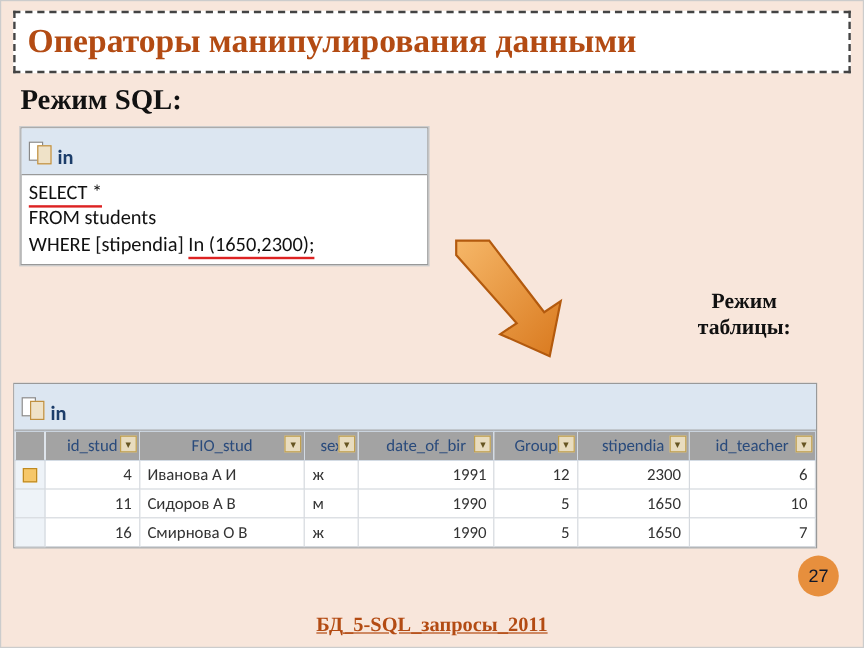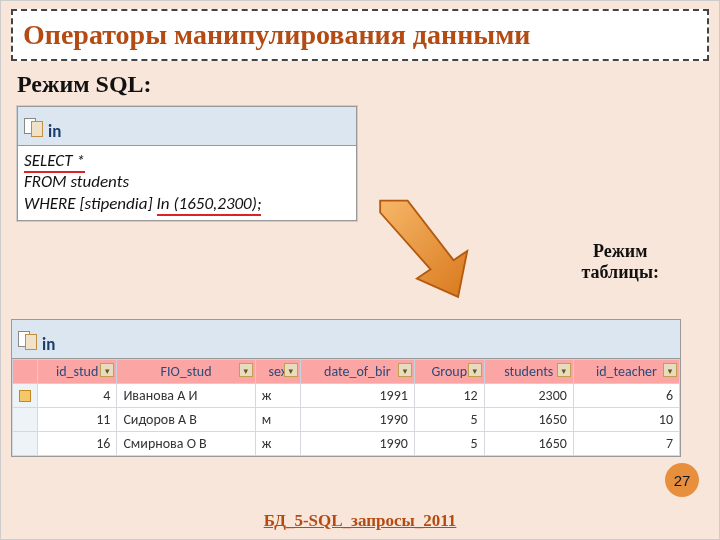--- a/index.html
+++ b/index.html
@@ -60,21 +60,20 @@
   }
   .tab-name {
     color: #1c3d6a; font-family: Calibri, Arial, sans-serif; font-size: 17px; font-weight: bold; margin-top: 11px;
   }
   .sql-body {
     padding: 4px 14px 6px 6px;
     font-family: Calibri, Arial, sans-serif;
     font-size: 17px;
     color: #111;
     line-height: 1.25;
-    font-style: italic;
   }
   .sql-body .u1 { border-bottom: 2px solid #d22; }
   .table-label {
     position: absolute;
     right: 60px; top: 240px;
     font-size: 18px; font-weight: bold; color: #111;
     text-align: center; line-height: 1.15;
   }
   .arrow {
     position: absolute;
@@ -93,21 +92,21 @@
   .tbl-tab {
     background: #dce6f1; display: flex; align-items: center; gap: 4px;
     padding: 3px 4px; border-bottom: 1px solid #999;
   }
   table.results {
     width: 100%; border-collapse: collapse;
     font-family: Calibri, Arial, sans-serif; font-size: 14px;
     color: #333;
   }
   table.results th {
-    background: #fca5a5; color: #2a4b7c;
+    background: #a3a3a3; color: #2a4b7c;
     border: 1px solid #c9d3de; padding: 3px 6px; font-weight: normal;
     position: relative;
   }
   table.results th .dd {
     position: absolute; right: 2px; top: 3px;
     width: 14px; height: 14px; background: #e8dcbf;
     border: 1px solid #c0a050; font-size: 9px; line-height: 13px; text-align: center; color: #665522;
   }
   table.results td {
     border: 1px solid #d5d9de; padding: 3px 6px; text-align: right;
@@ -181,21 +180,21 @@
   </div>
   <table class="results">
     <thead>
       <tr>
         <th class="row-marker"></th>
         <th><span>id_stud</span><span class="dd">▾</span></th>
         <th><span>FIO_stud</span><span class="dd">▾</span></th>
         <th><span>sex</span><span class="dd">▾</span></th>
         <th><span>date_of_bir</span><span class="dd">▾</span></th>
         <th><span>Group</span><span class="dd">▾</span></th>
-        <th><span>students</span><span class="dd">▾</span></th>
+        <th><span>stipendia</span><span class="dd">▾</span></th>
         <th><span>id_teacher</span><span class="dd">▾</span></th>
       </tr>
     </thead>
     <tbody>
       <tr>
         <td class="row-marker active"></td>
         <td>4</td>
         <td class="txt">Иванова А И</td>
         <td class="txt">ж</td>
         <td>1991</td>

